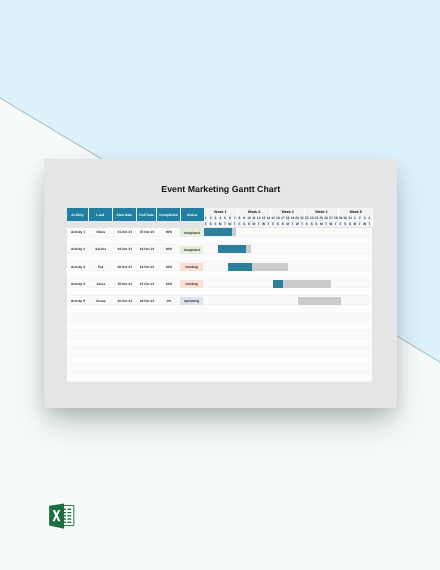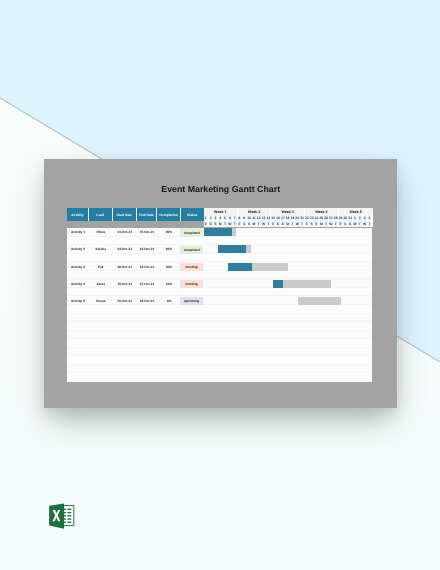--- a/index.html
+++ b/index.html
@@ -14,21 +14,21 @@
             background:linear-gradient(180deg,#f7fcfb 0%,#f5fbfa 100%);}
   .bg-blue{position:absolute;left:0;top:0;width:440px;height:364px;
            background:#ddf2fd;
            clip-path:polygon(0 0, 440px 0, 440px 362px, 0 98px);}
   .bg-blue-edge{position:absolute;left:0;top:0;width:440px;height:364px;
            background:#a8b3b5;
            clip-path:polygon(0 97.5px, 440px 361.5px, 440px 362.6px, 0 98.6px);}
 
   
   .card{position:absolute;left:44.4px;top:159.4px;width:352.6px;height:248.4px;
-        background:#a3a3a3;transform:translateZ(0);}
+        background:#e5e5e5;transform:translateZ(0);}
   .card-shadow{position:absolute;left:44.4px;top:159.4px;width:352.6px;height:248.4px;
         box-shadow:0 16px 30px -5px rgba(78,92,88,.42), 0 6px 14px rgba(78,92,88,.12);}
 
   .title{position:absolute;left:0;width:352.6px;top:24.2px;text-align:center;
          font-weight:bold;font-size:8.8px;color:#161616;}
 
   
   .sheet{position:absolute;left:22.9px;top:49.1px;width:304.7px;height:173px;}
   .hdr{position:absolute;left:0;top:0;height:12.8px;display:flex;}
   .hdr .c{background:#227fa1;color:#ffffff;font-size:3.3px;font-weight:bold;

